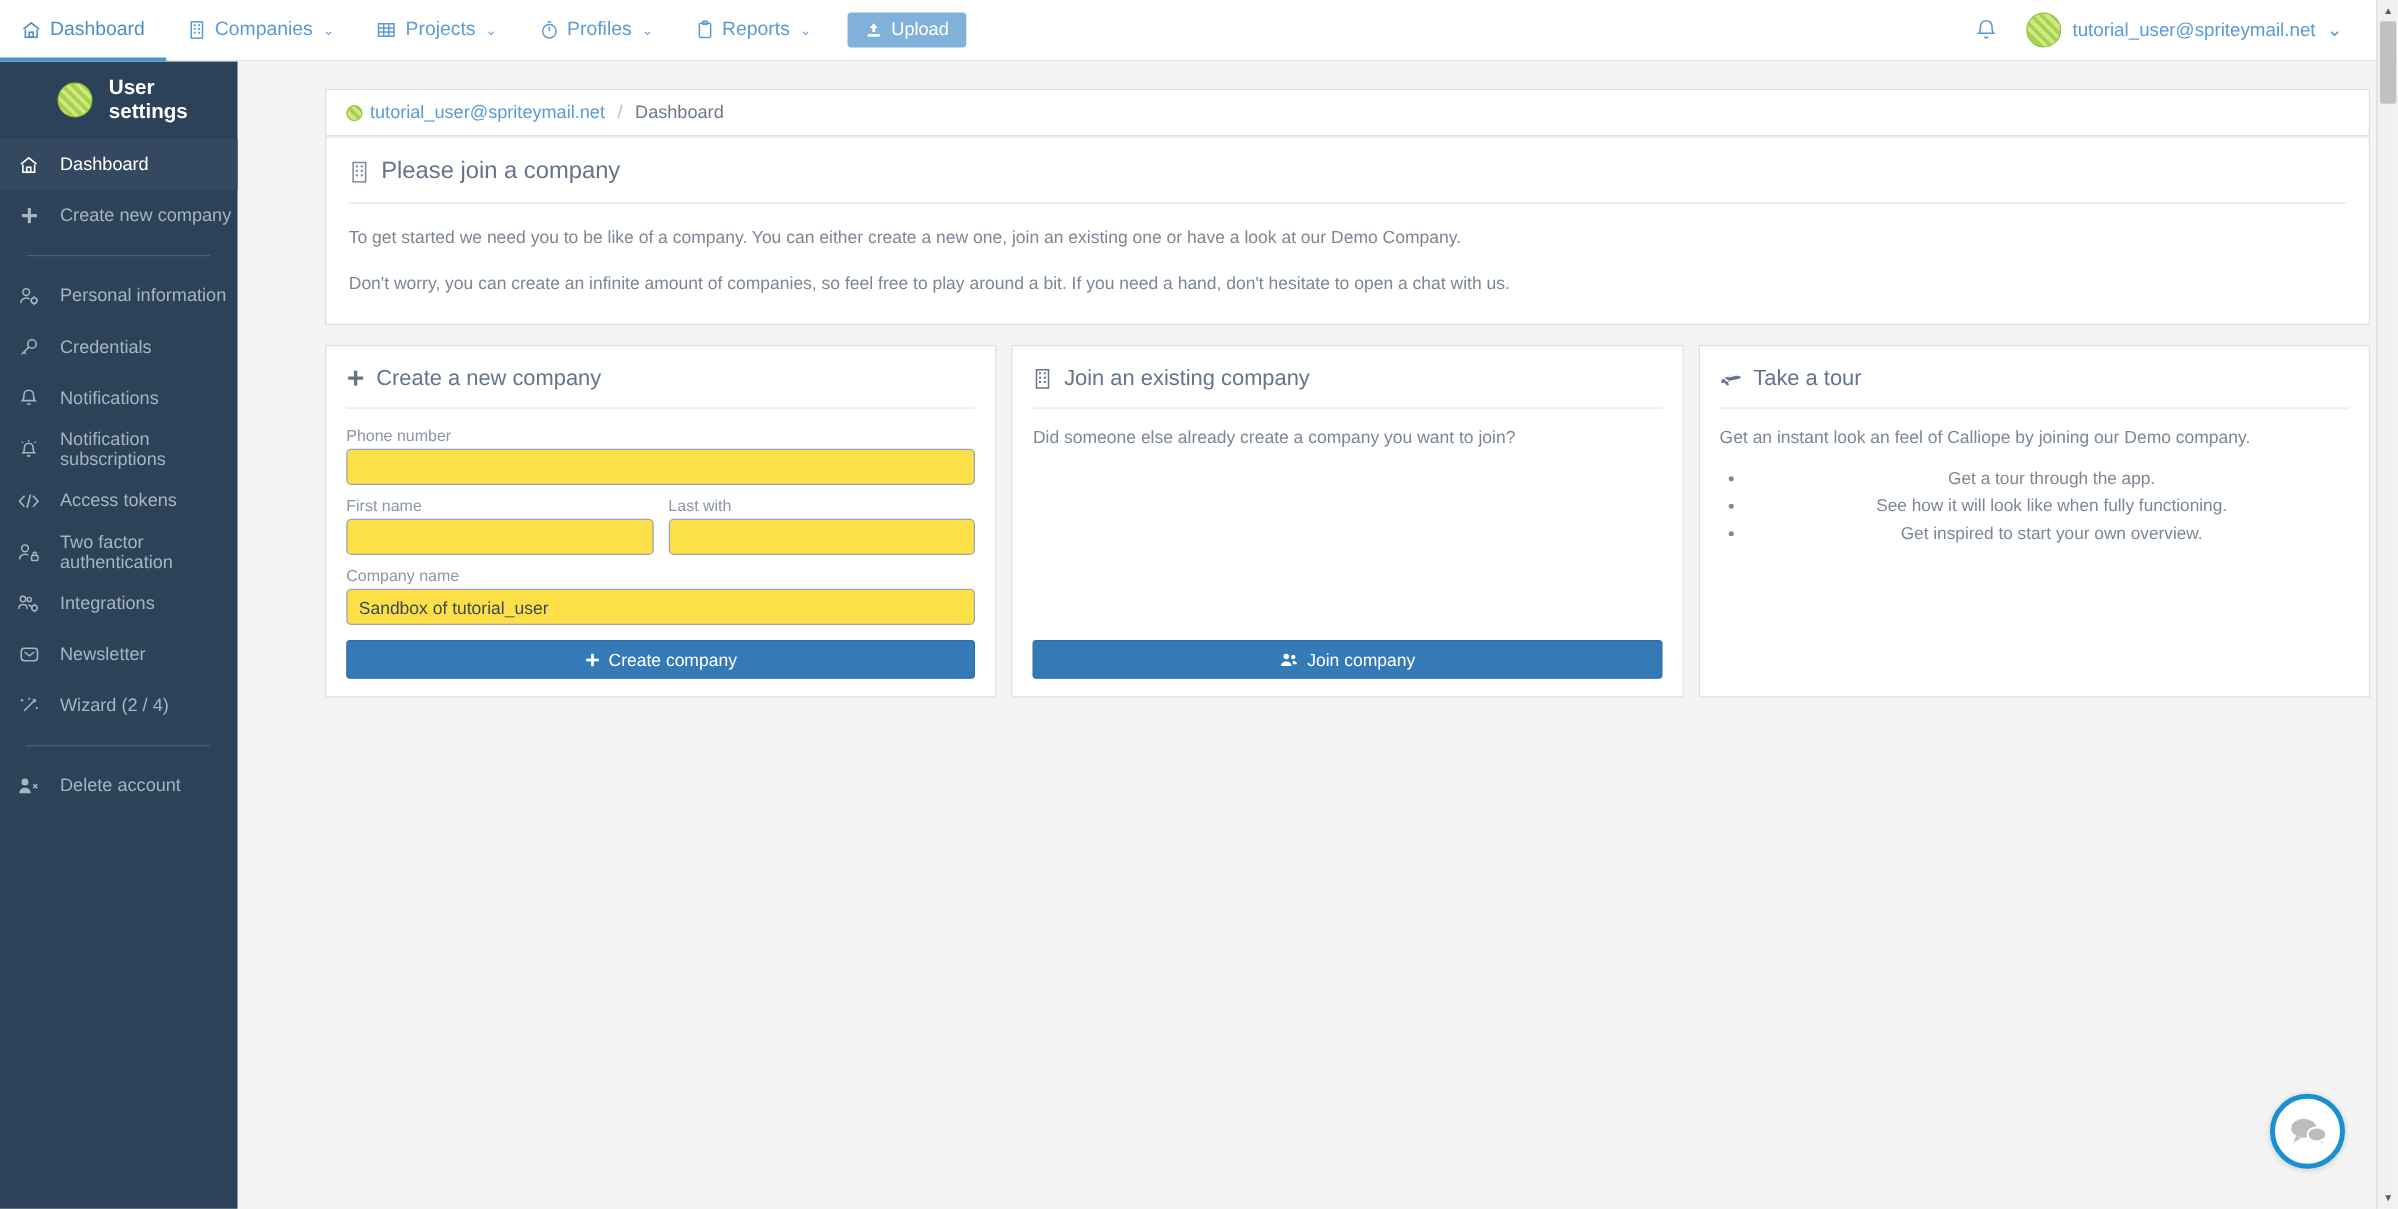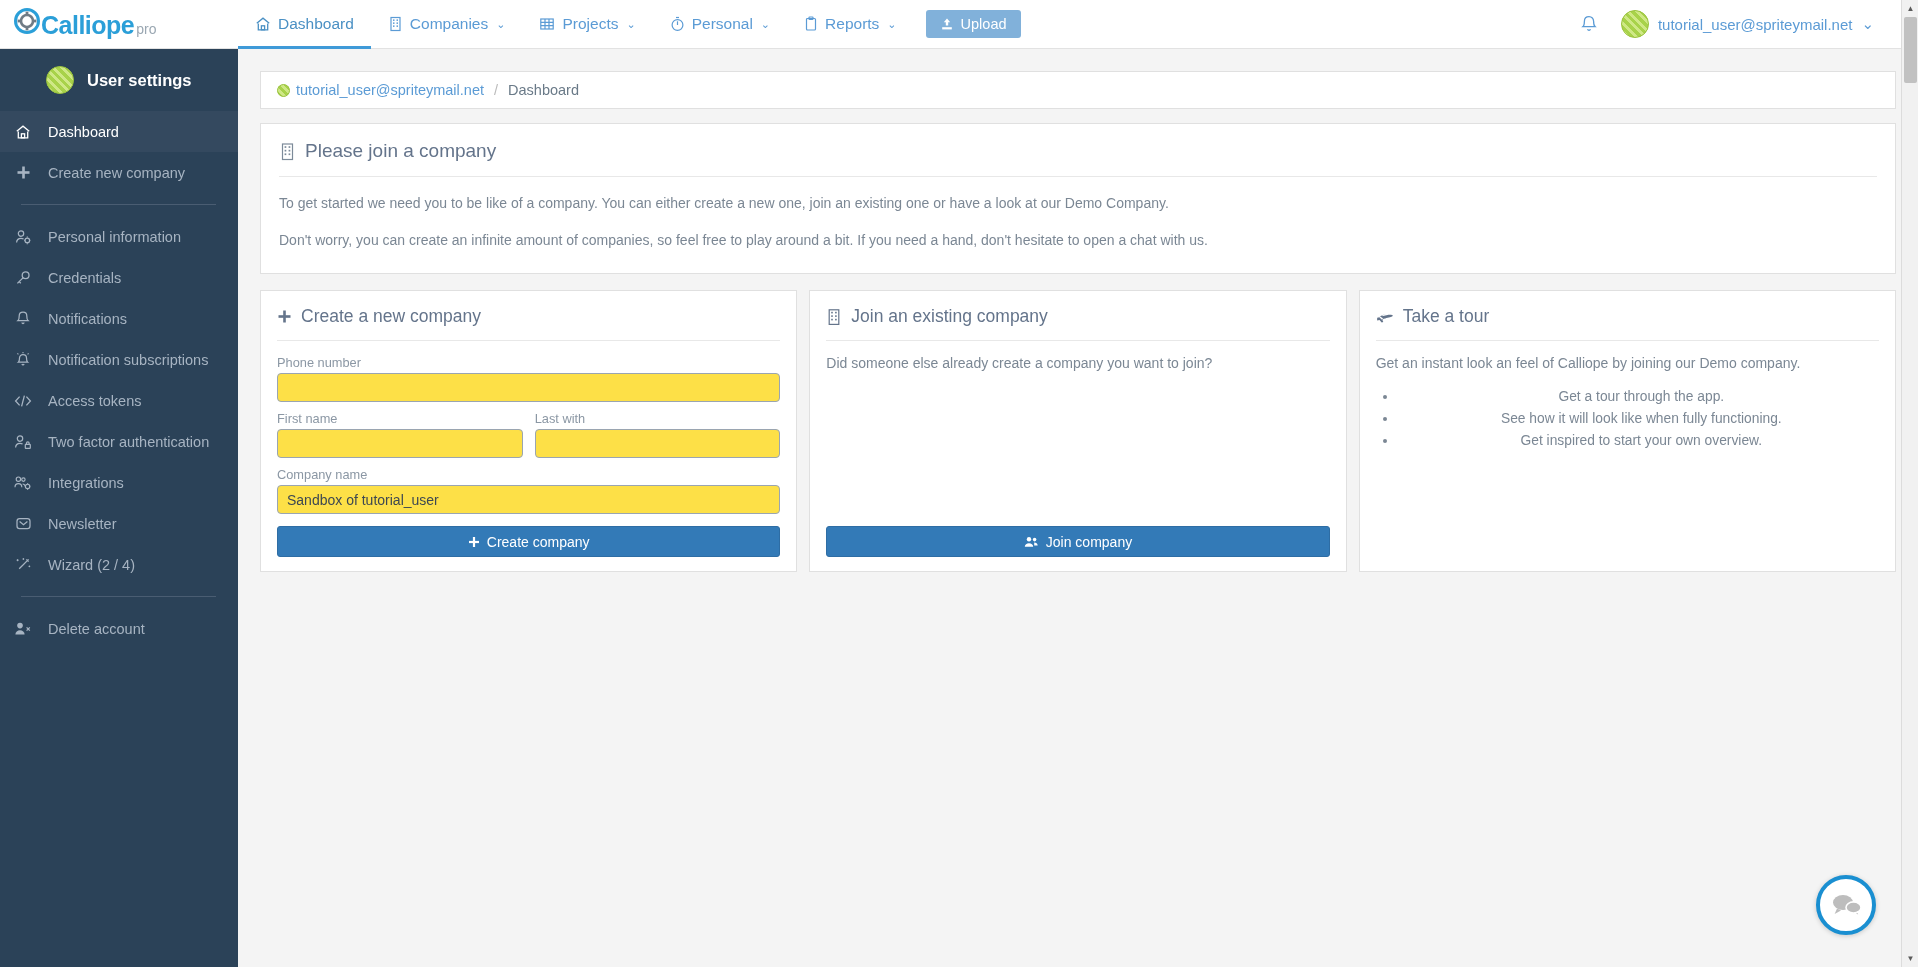--- a/index.html
+++ b/index.html
@@ -67,21 +67,21 @@
       #b8dc5e;
     border: 1px solid #9ac23f;
     flex-shrink: 0;
   }
   .identicon.sm { width: 13px; height: 13px; }
   .identicon.lg { width: 28px; height: 28px; }
 
   
   .sidebar {
     position: absolute; top: 49px; left: 0;
-    width: 238px; height: 918px;
+    width: 190px; height: 918px;
     background: #2b4258;
     z-index: 20;
   }
   .sb-head {
     height: 62px; display: flex; align-items: center;
     gap: 13px; padding-left: 46px;
   }
   .sb-head-label { color: #ffffff; font-size: 16.5px; font-weight: bold; }
   .sb-item {
     display: flex; align-items: center; gap: 14px;
@@ -115,21 +115,21 @@
   .breadcrumb {
     margin-top: 22px; height: 38px;
     display: flex; align-items: center;
     padding-left: 16px; gap: 6px;
     font-size: 14.5px;
   }
   .bc-link { color: #5b9bd5; display: flex; align-items: center; gap: 6px; cursor: pointer; }
   .bc-sep { color: #bbb; padding: 0 4px; }
   .bc-current { color: #6a7a88; }
 
-  .content-panel { margin-top: 14px; }
+  .content-panel { }
   .panel-head {
     display: flex; align-items: center; gap: 9px;
     padding: 16px 18px 14px 18px;
     font-size: 19px; color: #64748b;
   }
   .panel-head .hd-ic { color: #7c8a99; display: flex; }
   .panel-divider { height: 1px; background: #e8e8e8; margin: 0 18px; }
   .panel-body { padding: 16px 18px 22px 18px; }
   .para { color: #7b8794; font-size: 14px; line-height: 1.5; }
   .para + .para { margin-top: 16px; }
@@ -203,38 +203,20 @@
   .sb-thumb {
     position: absolute; top: 17px; left: 2px;
     width: 13px; height: 66px; background: #c1c1c1; border-radius: 2px;
   }
   svg { display: block; }
 </style>
 </head>
 <body>
 
 <div class="topnav">
-  <div class="brand">
-    <div class="brand-logo">
-      <span class="logo-mark">
-        <svg width="26" height="26" viewBox="0 0 26 26">
-          <circle cx="13" cy="13" r="11.5" fill="none" stroke="#2b9fd8" stroke-width="3"></circle>
-          <circle cx="13" cy="13" r="6" fill="none" stroke="#6f7b85" stroke-width="2.6"></circle>
-          <g fill="#6f7b85">
-            <rect x="11.6" y="3.6" width="2.8" height="3.4"></rect>
-            <rect x="11.6" y="19" width="2.8" height="3.4"></rect>
-            <rect x="3.6" y="11.6" width="3.4" height="2.8"></rect>
-            <rect x="19" y="11.6" width="3.4" height="2.8"></rect>
-          </g>
-        </svg>
-      </span>
-      <span style="font-size:25px;color:#2b9fd8;font-weight:bold;letter-spacing:-0.5px;">Calliope</span>
-      <span style="font-size:14px;color:#9aa7b2;margin-left:2px;">pro</span>
-    </div>
-  </div>
 
   <div class="nav-items">
     <div class="nav-item active">
       <span class="ic">
         <svg width="16" height="16" viewBox="0 0 16 16" fill="none" stroke="currentColor" stroke-width="1.3">
           <path d="M1.8 7.3L8 2.2l6.2 5.1"></path>
             <path d="M3.3 7.6v6.2h9.4V7.6"></path>
             <rect x="6.4" y="9.8" width="3.2" height="4"></rect>
         </svg>
       </span>
@@ -268,21 +250,21 @@
       <span class="caret">⌄</span>
     </div>
     <div class="nav-item">
       <span class="ic">
         <svg width="15" height="16" viewBox="0 0 15 16" fill="none" stroke="currentColor" stroke-width="1.2">
           <circle cx="7.5" cy="9" r="5.4"></circle>
             <path d="M7.5 9V5.3"></path>
             <path d="M6 1.5h3"></path>
         </svg>
       </span>
-      <span>Personal</span>
+      <span>Profiles</span>
       <span class="caret">⌄</span>
     </div>
     <div class="nav-item">
       <span class="ic">
         <svg width="14" height="16" viewBox="0 0 14 16" fill="none" stroke="currentColor" stroke-width="1.2">
           <rect x="2.5" y="2.5" width="9" height="11.5" rx="1"></rect>
           <rect x="5" y="1" width="4" height="2.4" rx="0.6"></rect>
         </svg>
       </span>
       <span>Reports</span>

